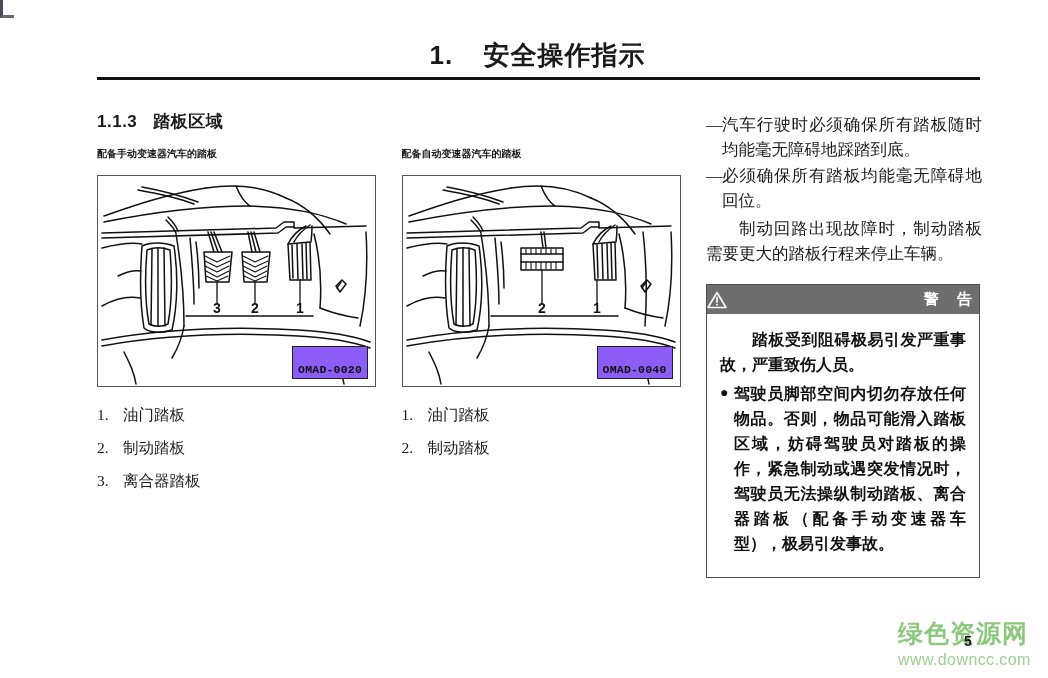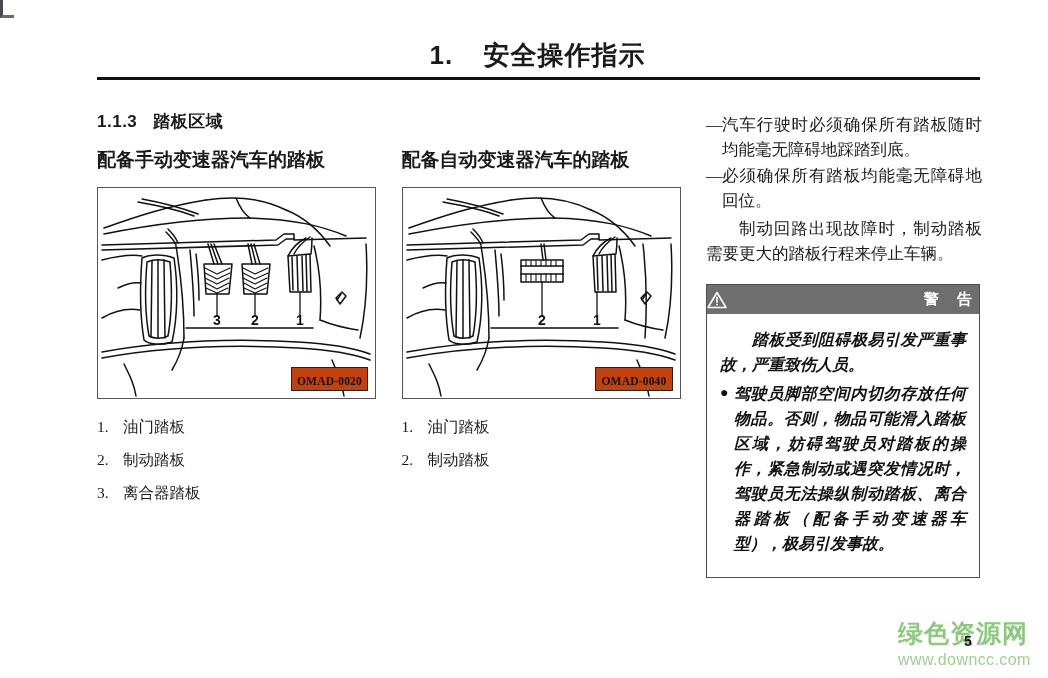--- a/index.html
+++ b/index.html
@@ -68,21 +68,21 @@
   }
   .section-number-title .num { margin-right: 16px; }
 
   .fig-row {
     display: flex;
     gap: 24px;
   }
   .fig-block { width: 281px; }
 
   .fig-caption-top {
-    font-size: 19px;
+    font-size: 10px;
     font-weight: bold;
     color: #1a1a1a;
     margin-bottom: 14px;
     white-space: nowrap;
   }
 
   .fig-frame {
     position: relative;
     width: 279px;
     height: 212px;
@@ -91,26 +91,26 @@
     box-sizing: border-box;
     overflow: hidden;
   }
   .fig-frame svg { display: block; }
 
   .omad-tag {
     position: absolute;
     right: 7px;
     bottom: 7px;
     border: 1.3px solid #222;
-    background: #c2410c;
-    font-family: Liberation Serif, serif;
+    background: #8b5cf6;
+    font-family: Liberation Mono, monospace;
     font-size: 11.5px;
     font-weight: bold;
     color: #111;
-    padding: 7px 5px 2px 5px;
+    padding: 16px 5px 2px 5px;
     letter-spacing: 0.2px;
     line-height: 1.15;
   }
 
   .fig-legend {
     margin-top: 18px;
     font-family: "Liberation Serif", "DejaVu Serif", serif;
     font-size: 15.5px;
     color: #1a1a1a;
   }
@@ -183,21 +183,20 @@
     padding-left: 7px;
   }
   .warn-tri { display: block; }
   .warn-body {
     padding: 14px 13px 10px 13px;
     font-size: 16px;
     font-weight: bold;
     line-height: 1.56;
     color: #111;
     font-family: "Liberation Sans", "DejaVu Sans", sans-serif;
-    font-style: italic;
   }
   .warn-lead {
     text-indent: 2em;
     text-align: justify;
     text-justify: inter-ideograph;
     margin-bottom: 4px;
   }
   .warn-bullet {
     display: flex;
     align-items: flex-start;

